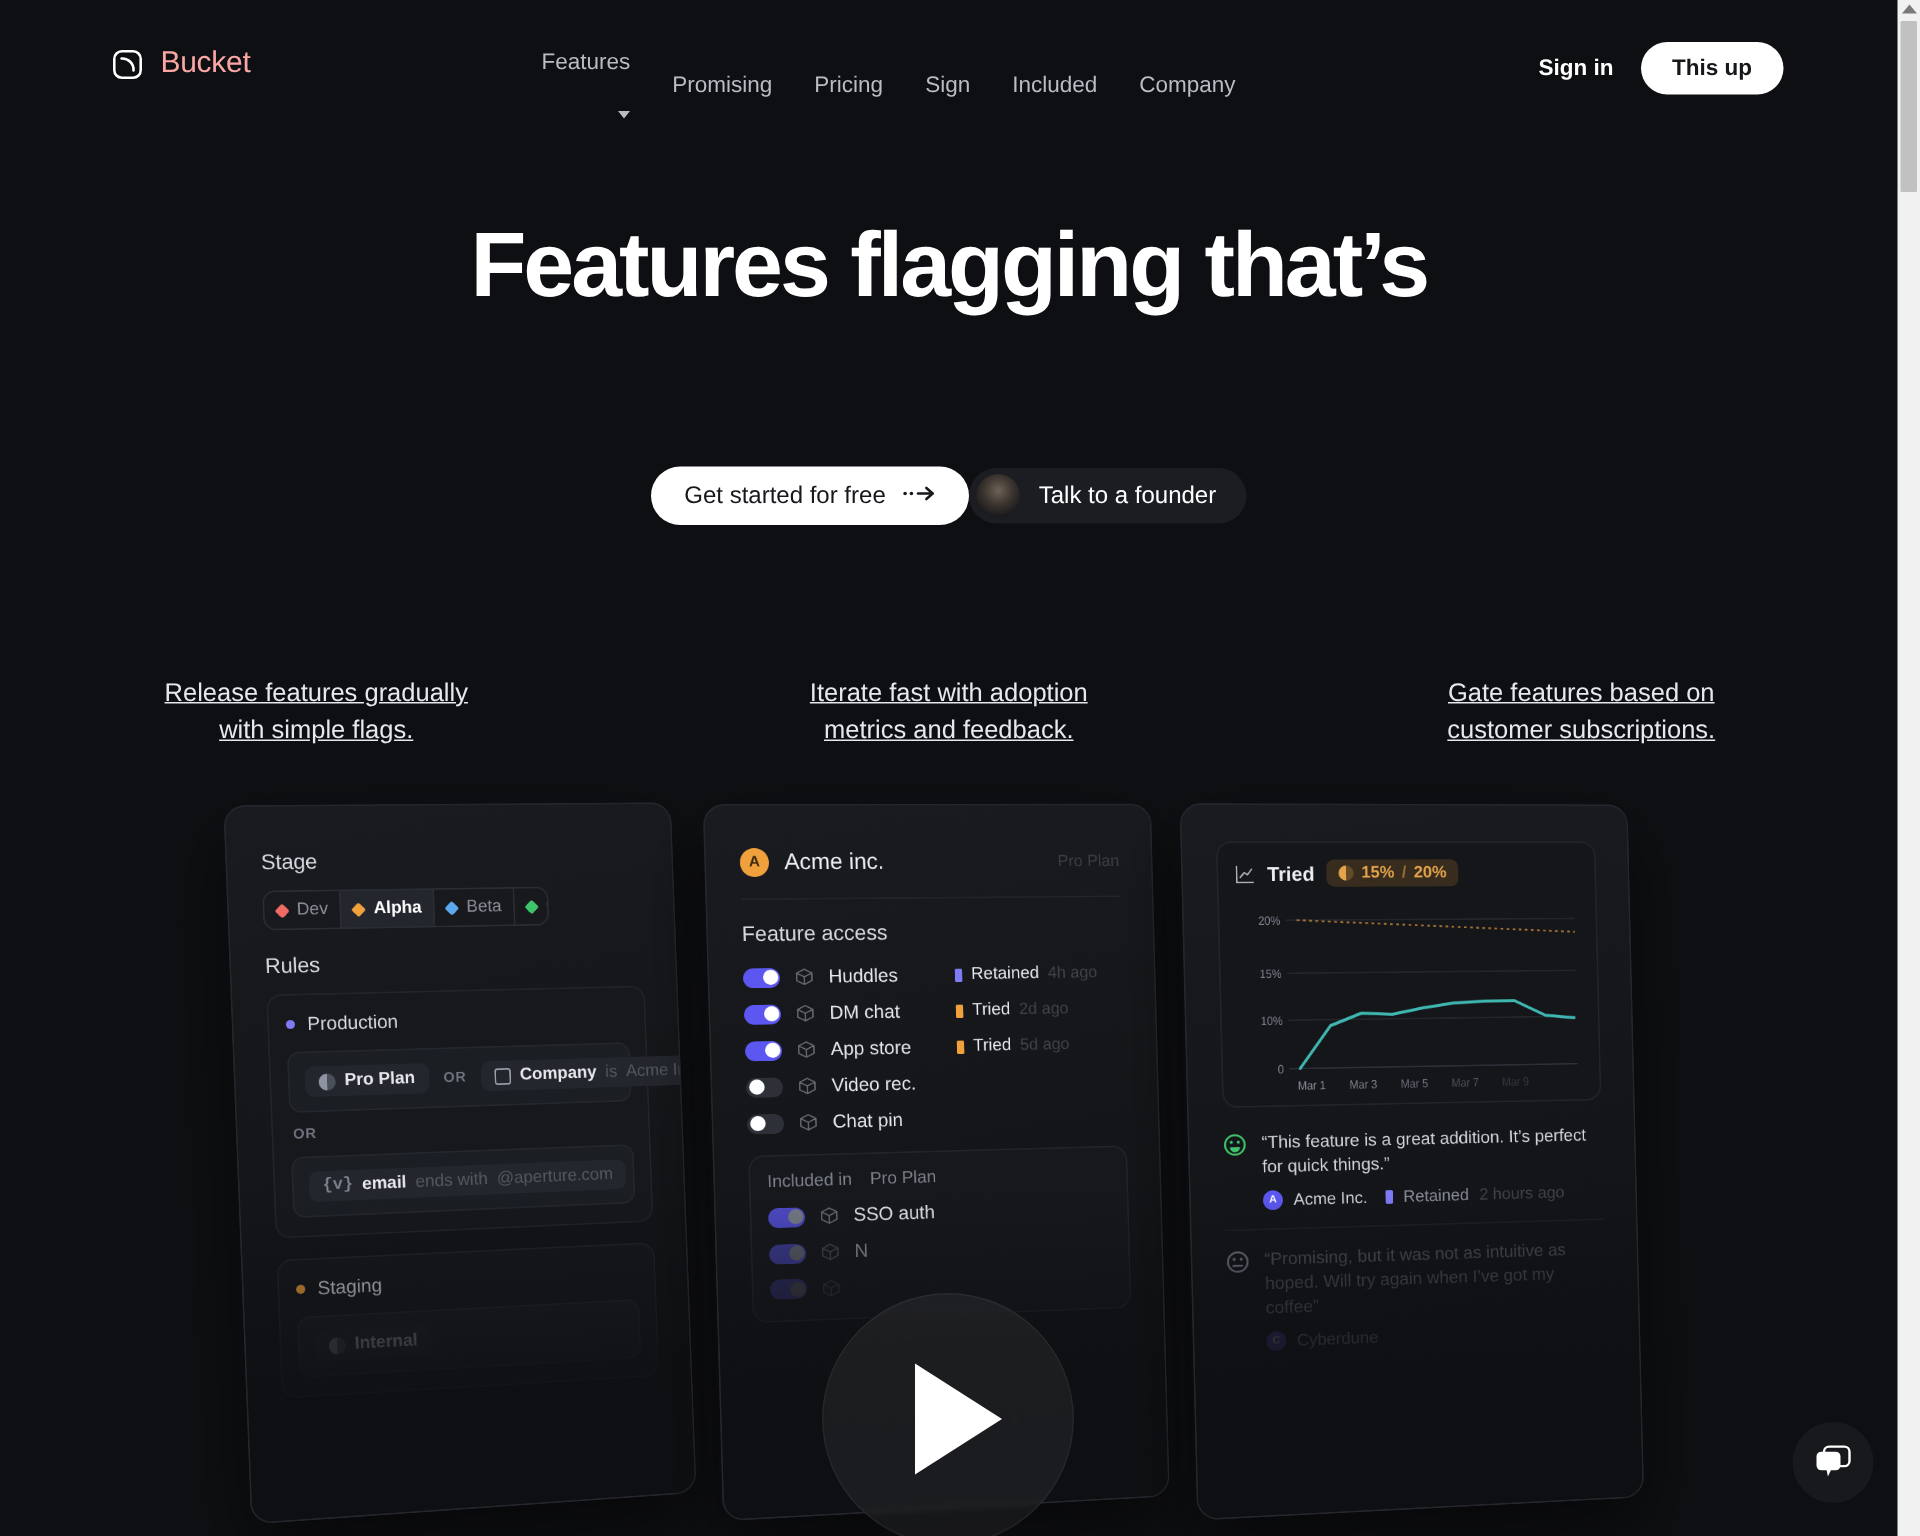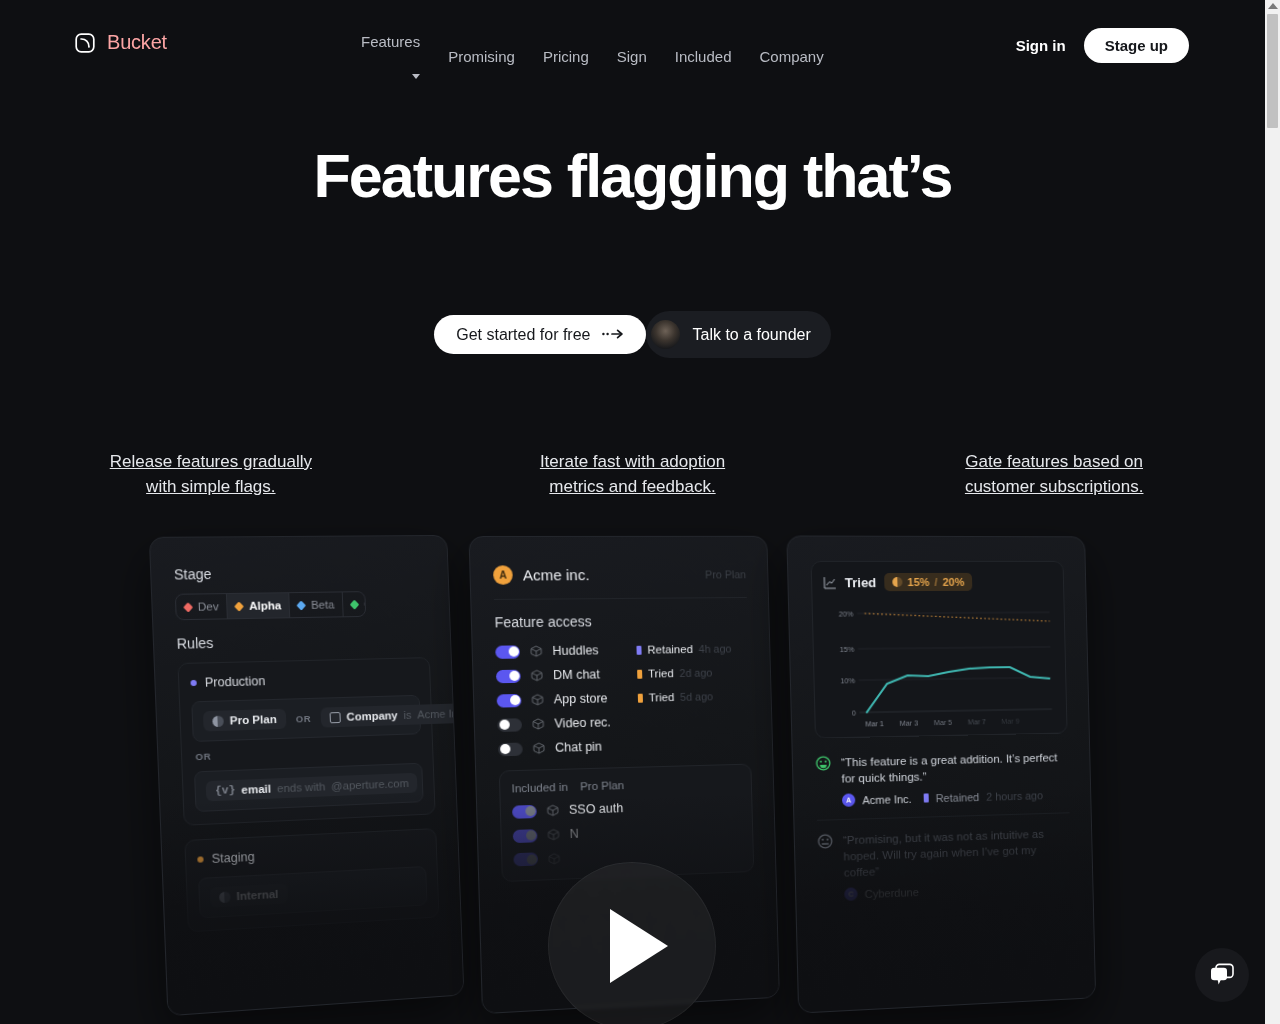--- a/index.html
+++ b/index.html
@@ -87,21 +87,21 @@
     background: #ffffff; color: #16181c;
     border: none; border-radius: 999px;
     height: 39px; padding: 0 22px;
     display: flex; align-items: center; gap: 12px;
     font-size: 16px; font-weight: 500; cursor: pointer;
     font-family: "Liberation Sans", sans-serif;
   }
   .cta-secondary {
     background: #1b1d22; color: #ffffff;
     border: none; border-radius: 999px;
-    height: 47px; padding: 0 20px 0 5px;
+    height: 37px; padding: 0 20px 0 5px;
     display: flex; align-items: center; gap: 12px;
     font-size: 16px; font-weight: 500; cursor: pointer;
     font-family: "Liberation Sans", sans-serif;
   }
   .founder-avatar {
     width: 29px; height: 29px; border-radius: 50%;
     background: radial-gradient(circle at 50% 38%, #6e6257 0%, #3b342e 42%, #17181b 78%);
     flex: none;
   }
 
@@ -310,21 +310,21 @@
       <div class="nav-item">
         <span>Included</span>
       </div>
       <div class="nav-item">
         <span>Company</span>
       </div>
     </nav>
 
     <div class="auth">
       <span class="signin">Sign in</span>
-      <button class="signup">Stage up</button>
+      <button class="signup">This up</button>
     </div>
   </div>
 
   <h1 class="hero-title">
     <span>Features flagging that’s</span><br>
   </h1>
 
   <div class="cta-row">
     <button class="cta-primary">
       <span>Get started for free</span>

